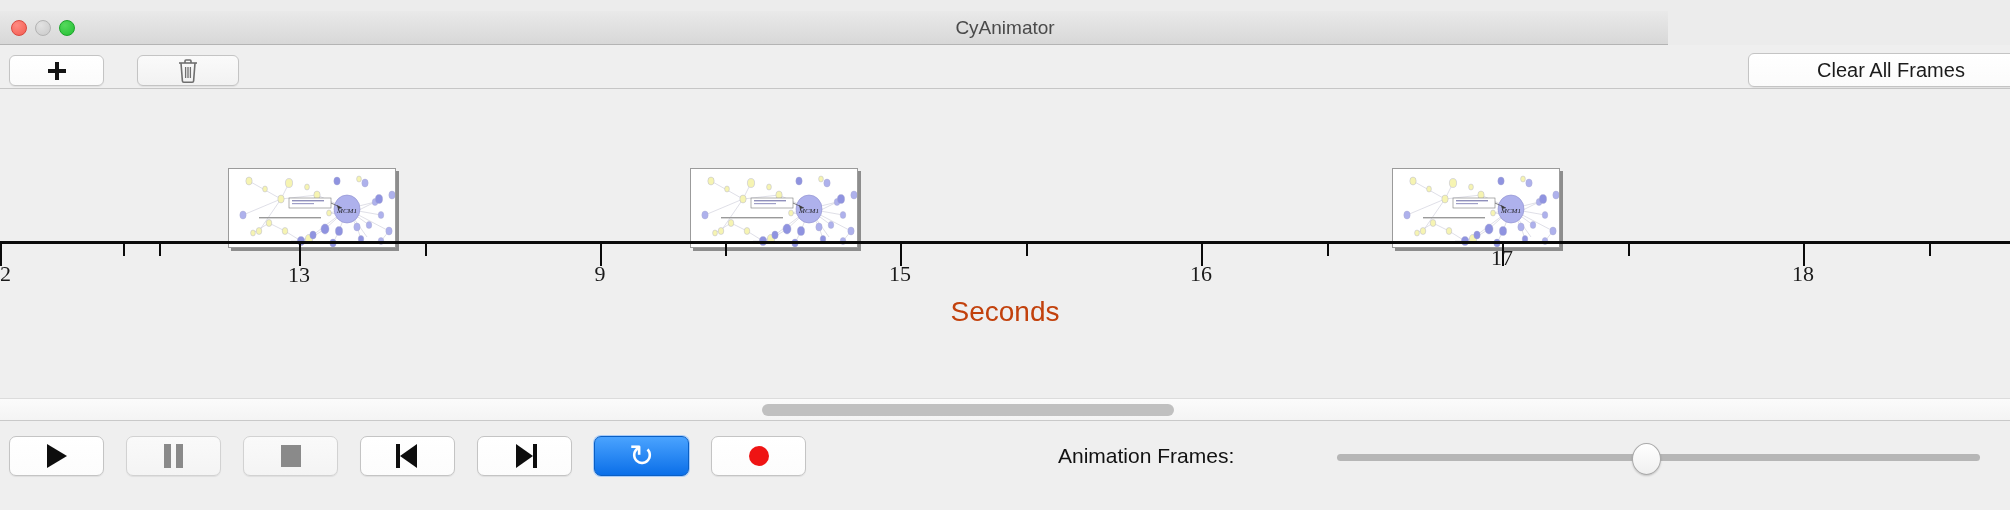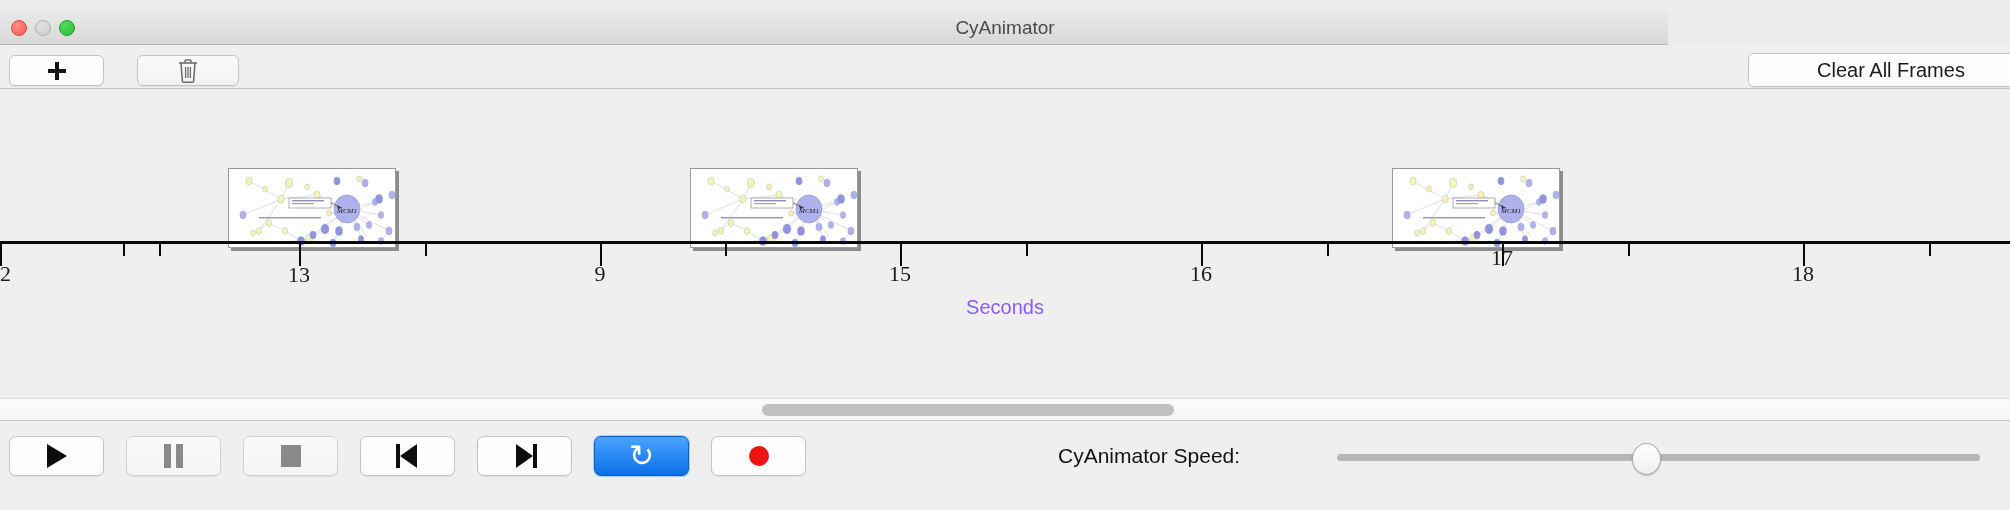--- a/index.html
+++ b/index.html
@@ -176,22 +176,22 @@
     font-size: 22px;
     color: #1a1a1a;
     font-family: "Liberation Serif", serif;
     transform: translateX(-50%);
     white-space: nowrap;
   }
   .axis-title {
     position: absolute;
     width: 2010px;
     text-align: center;
-    font-size: 20px;
-    color: #8b5cf6;
+    font-size: 28px;
+    color: #c2410c;
   }
 
   
   .hscroll-track {
     position: absolute;
     left: 0; top: 398px;
     width: 2010px; height: 22px;
     background: linear-gradient(to bottom, #fbfbfb, #f4f4f4);
     border-top: 1px solid #dcdcdc;
     box-sizing: border-box;
@@ -623,18 +623,18 @@
           <span style="display: flex; align-items: center;">
             <span class="ico-loop">↻</span>
           </span>
         </div>
         <div class="pbtn" style="left: 711px; width: 95px;">
           <span style="display: flex; align-items: center;">
             <span class="ico-record"></span>
           </span>
         </div>
       </div>
-    <div class="speed-label">CyAnimator Speed:</div>
+    <div class="speed-label">Animation Frames:</div>
     <div class="slider-track"></div>
     <div class="slider-knob"></div>
   </div>
 
 </div>
 
 </body></html>

